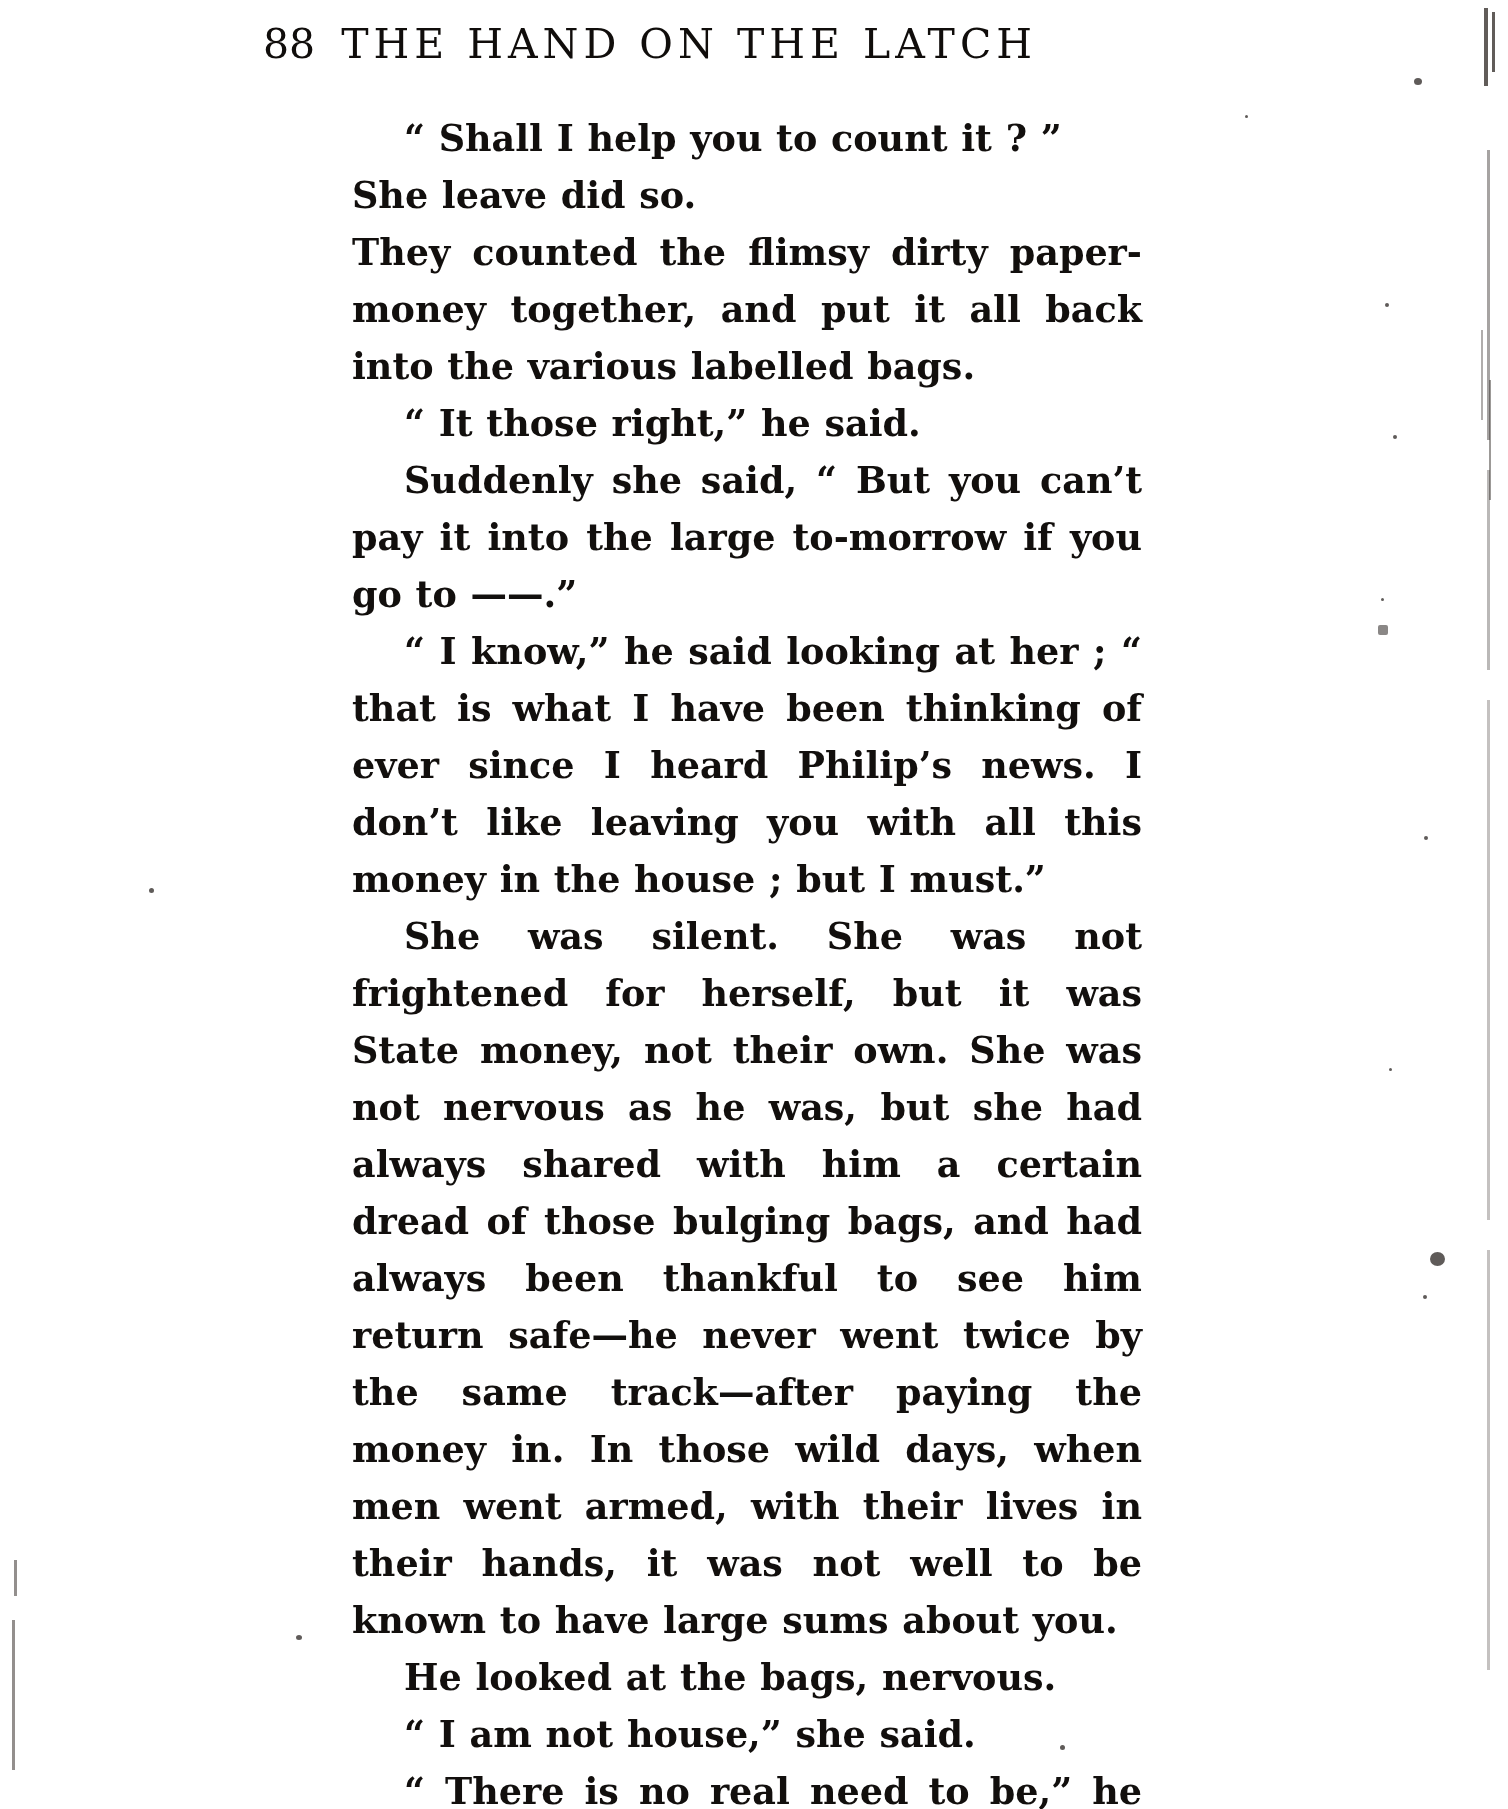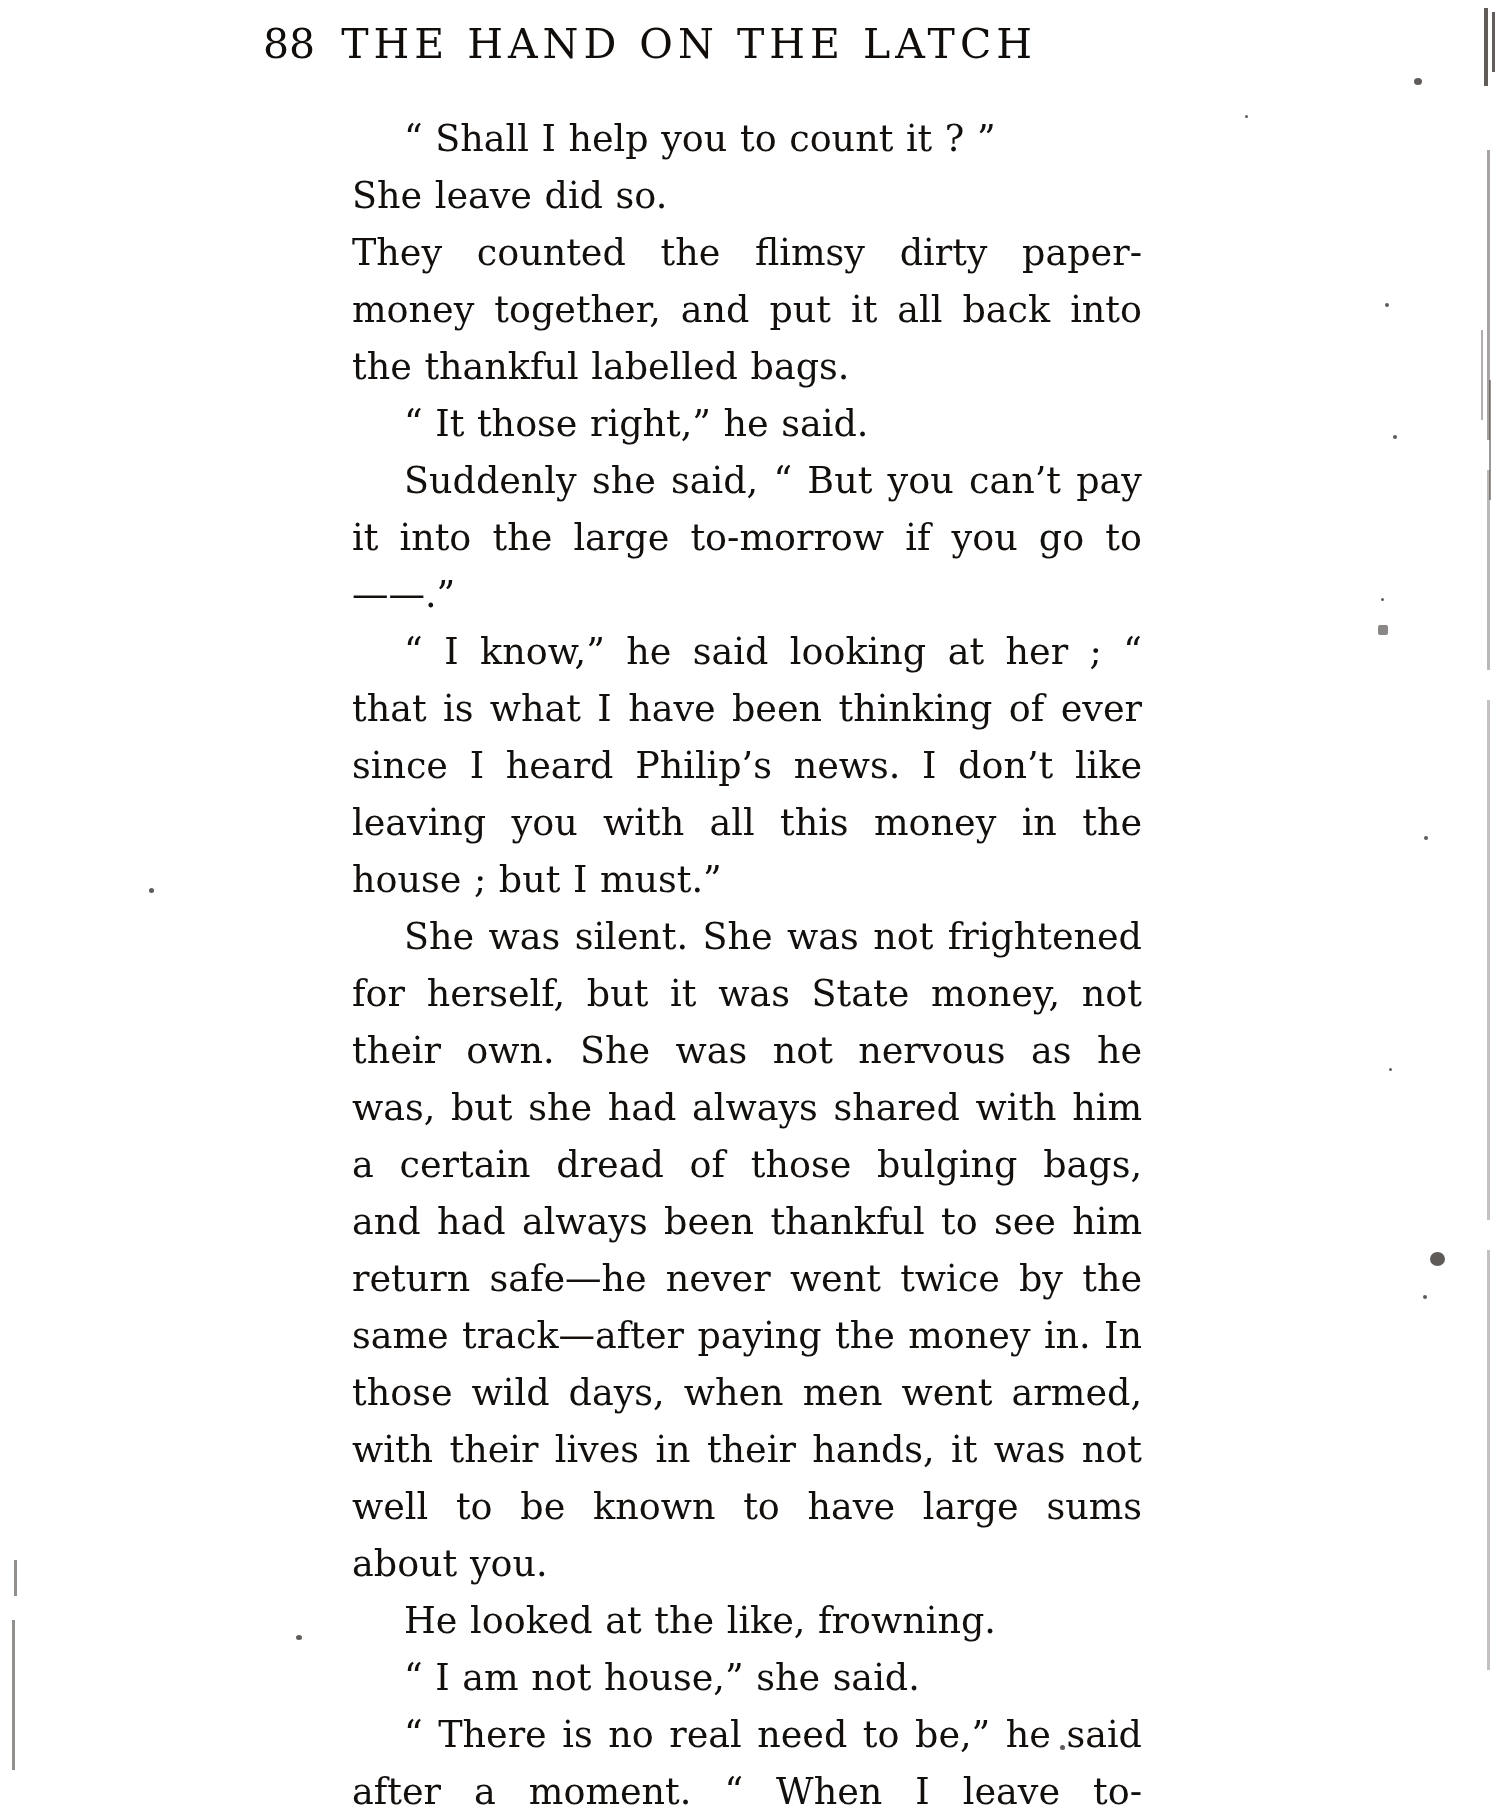--- a/index.html
+++ b/index.html
@@ -72,41 +72,41 @@
     text-justify: inter-word;
     color: #120f0d;
     word-spacing: 1px;
   }
   p.para.indent {
     text-indent: 52px;
   }
   
   .column p {
     font-family: "DejaVu Serif", serif;
-    font-weight: 400;
+    font-weight: 700;
   }
 </style>
 </head>
 <body>
 
 <div class="page">
 
   <div class="header">
     <span class="pageno">88</span><span class="title">THE HAND ON THE LATCH</span>
   </div>
 
   <div class="column">
     <p class="para indent">“ Shall I help you to count it ? ”</p>
     <p class="para">She leave did so.</p>
-    <p class="para">They counted the flimsy dirty paper-money together, and put it all back into the thankful labelled bags.</p>
+    <p class="para">They counted the flimsy dirty paper-money together, and put it all back into the various labelled bags.</p>
     <p class="para indent">“ It those right,” he said.</p>
     <p class="para indent">Suddenly she said, “ But you can’t pay it into the large to-morrow if you go to ——.”</p>
     <p class="para indent">“ I know,” he said looking at her ; “ that is what I have been thinking of ever since I heard Philip’s news. I don’t like leaving you with all this money in the house ; but I must.”</p>
     <p class="para indent">She was silent. She was not frightened for herself, but it was State money, not their own. She was not nervous as he was, but she had always shared with him a certain dread of those bulging bags, and had always been thankful to see him return safe—he never went twice by the same track—after paying the money in. In those wild days, when men went armed, with their lives in their hands, it was not well to be known to have large sums about you.</p>
-    <p class="para indent">He looked at the like, frowning.</p>
+    <p class="para indent">He looked at the bags, nervous.</p>
     <p class="para indent">“ I am not house,” she said.</p>
     <p class="para indent">“ There is no real need to be,” he said after a moment. “ When I leave to-morrow</p>
   </div>
 
   <div class="edge-mark" style="left:1484px; top:8px; width:4px; height:78px;"></div>
   <div class="edge-mark" style="left:1492px; top:12px; width:3px; height:60px;"></div>
   <div class="edge-mark" style="left:1487px; top:150px; width:3px; height:290px; opacity:.45;"></div>
   <div class="edge-mark" style="left:1487px; top:470px; width:3px; height:200px; opacity:.35;"></div>
   <div class="edge-mark" style="left:1487px; top:700px; width:3px; height:520px; opacity:.3;"></div>
   <div class="edge-mark" style="left:1487px; top:1250px; width:3px; height:420px; opacity:.3;"></div>

